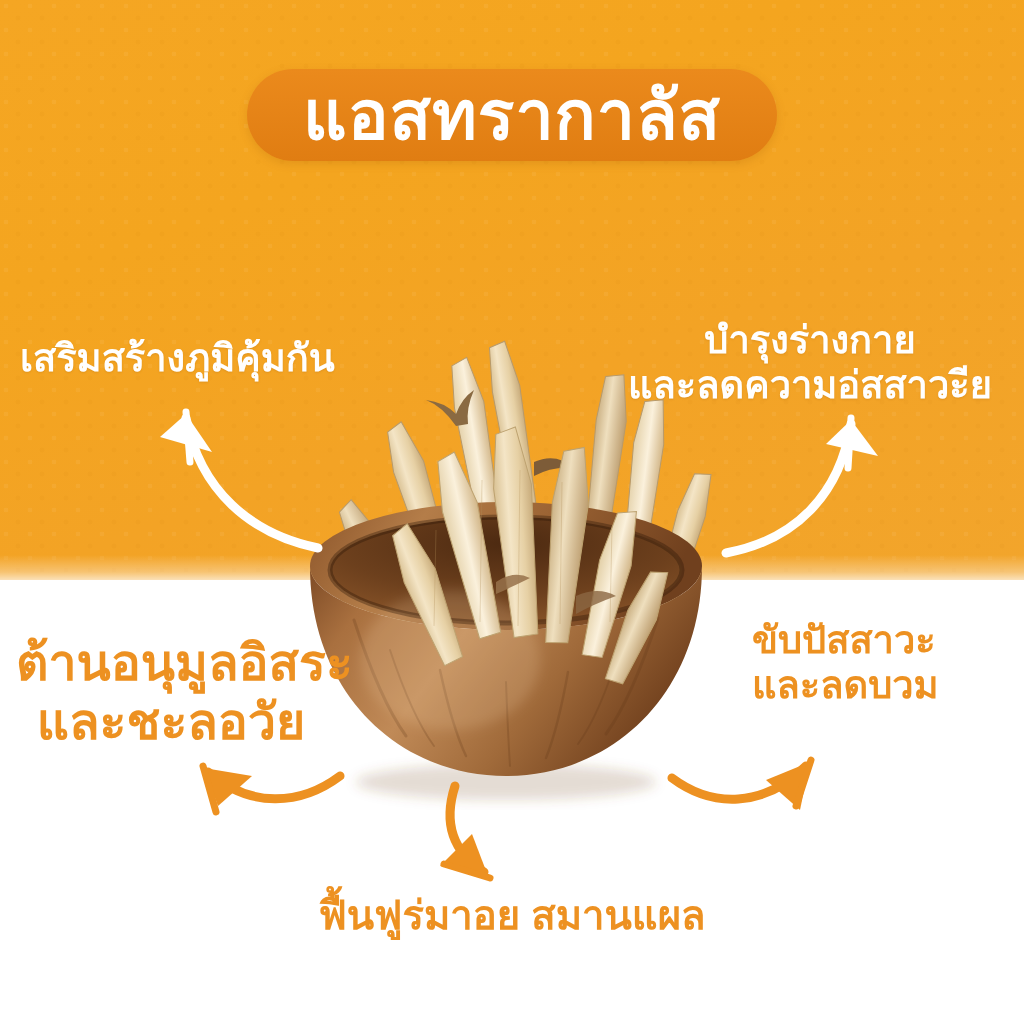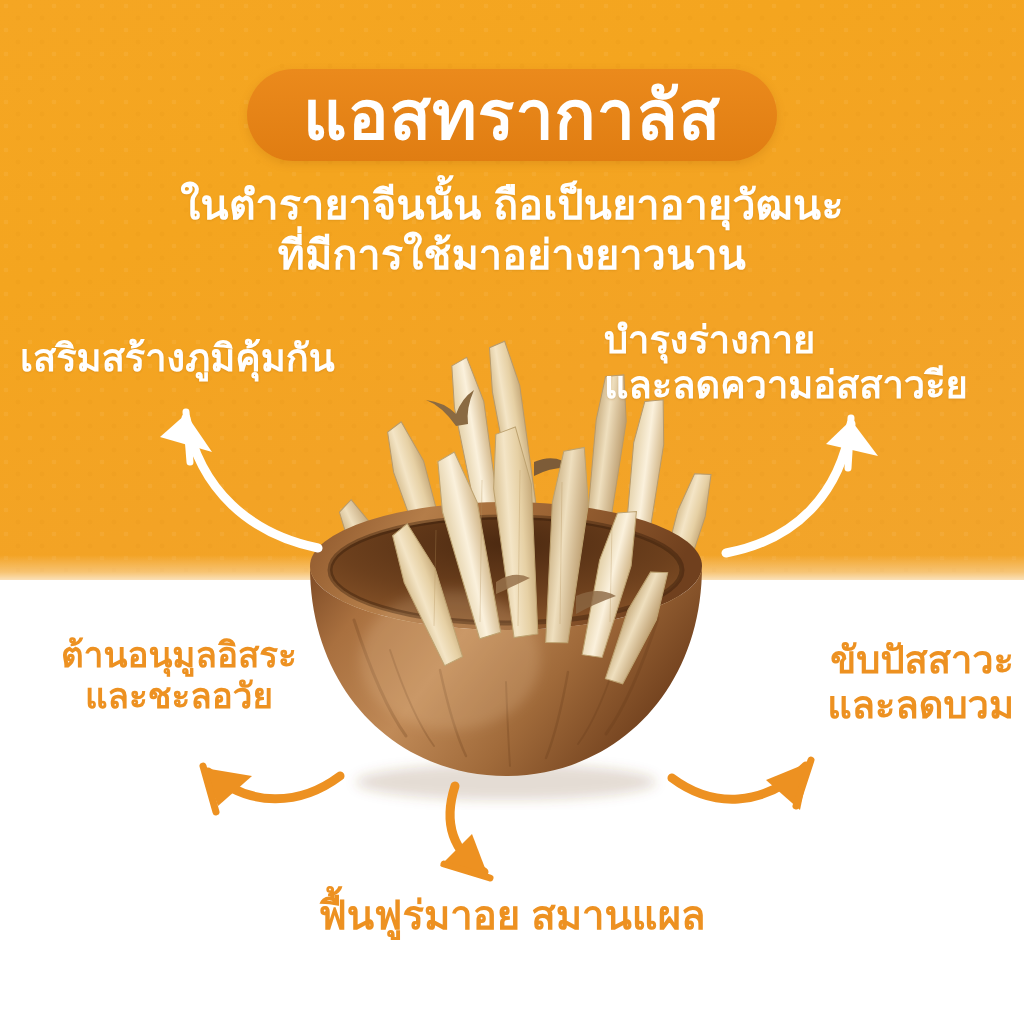--- a/index.html
+++ b/index.html
@@ -62,23 +62,23 @@
   
   .arrow-layer{position:absolute;left:0;top:0;width:1024px;height:1024px;pointer-events:none;}
 
   
   .benefit{position:absolute;font-weight:bold;line-height:1.18;white-space:nowrap;}
   .benefit div{white-space:nowrap;}
   .benefit.white{color:#ffffff;text-shadow:0 1px 2px rgba(175,105,10,.28);}
   .benefit.orange{color:#ed9121;}
 
   #b-immune{left:20px;top:336px;font-size:38px;text-align:right;}
-  #b-nourish{left:604px;top:318px;font-size:38px;text-align:left;width:412px;}
-  #b-anti-aging{left:24px;top:634px;font-size:35px;text-align:center;width:310px;}
-  #b-diuretic{left:752px;top:638px;font-size:38px;text-align:right;width:262px;}
+  #b-nourish{left:604px;top:318px;font-size:38px;text-align:center;width:412px;}
+  #b-anti-aging{left:16px;top:634px;font-size:50px;text-align:center;width:310px;}
+  #b-diuretic{left:752px;top:618px;font-size:38px;text-align:left;width:262px;}
   #b-restore{left:212px;top:892px;font-size:40px;text-align:center;width:600px;}
 </style>
 </head>
 <body>
 
 <div id="poster">
 
   <div class="bg-orange"></div>
   <div class="bg-texture"></div>
   <div class="bg-white"></div>
@@ -237,24 +237,20 @@
     <g>
       <path d="M455 786 C444 820 450 850 484 872" fill="none" stroke="#ed9121" stroke-width="9" stroke-linecap="round"></path>
       <path d="M488 876 L440 866 L472 834 Z" fill="#ed9121"></path>
       <path d="M490 878 L444 864" fill="none" stroke="#ed9121" stroke-width="7" stroke-linecap="round"></path>
     </g>
   </svg>
 
   <div class="title-pill"></div>
   <div class="title-text">แอสทรากาลัส</div>
 
-  <div class="subtitle">
-    <div>ในตำรายาจีนนั้น ถือเป็นยาอายุวัฒนะ</div>
-    <div>ที่มีการใช้มาอย่างยาวนาน</div>
-  </div>
 
   <div class="benefit white" id="b-immune">
     <div>เสริมสร้างภูมิคุ้มกัน</div>
   </div>
 
   <div class="benefit white" id="b-nourish">
     <div>บำรุงร่างกาย</div>
     <div>และลดความอ่สสาวะีย</div>
   </div>
 

